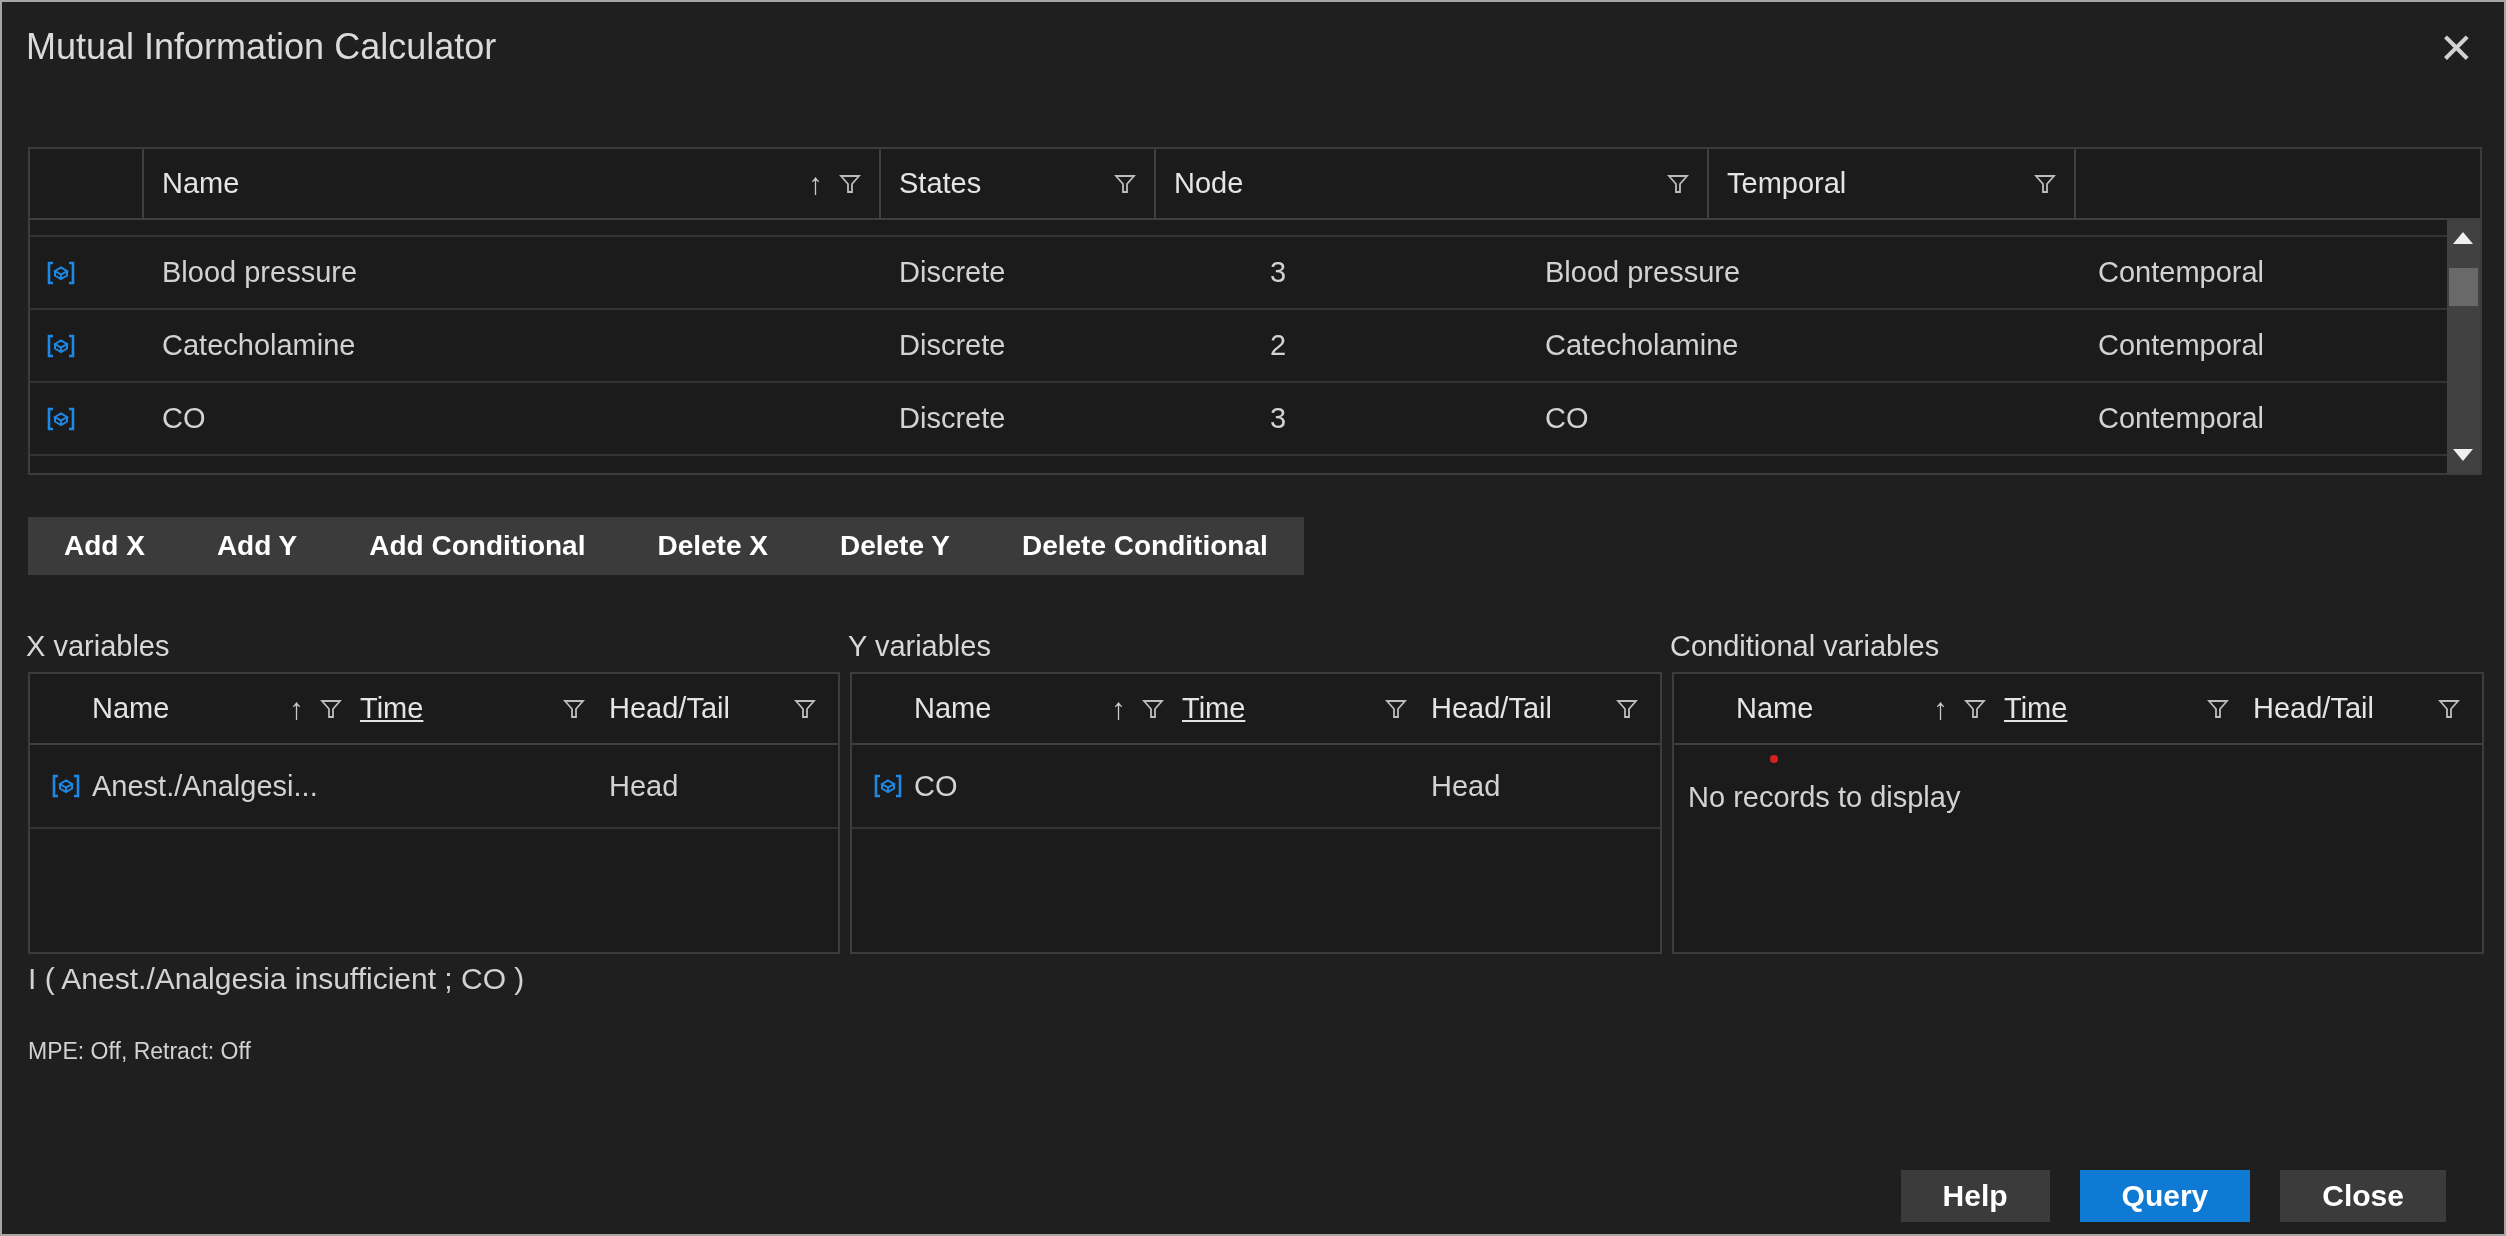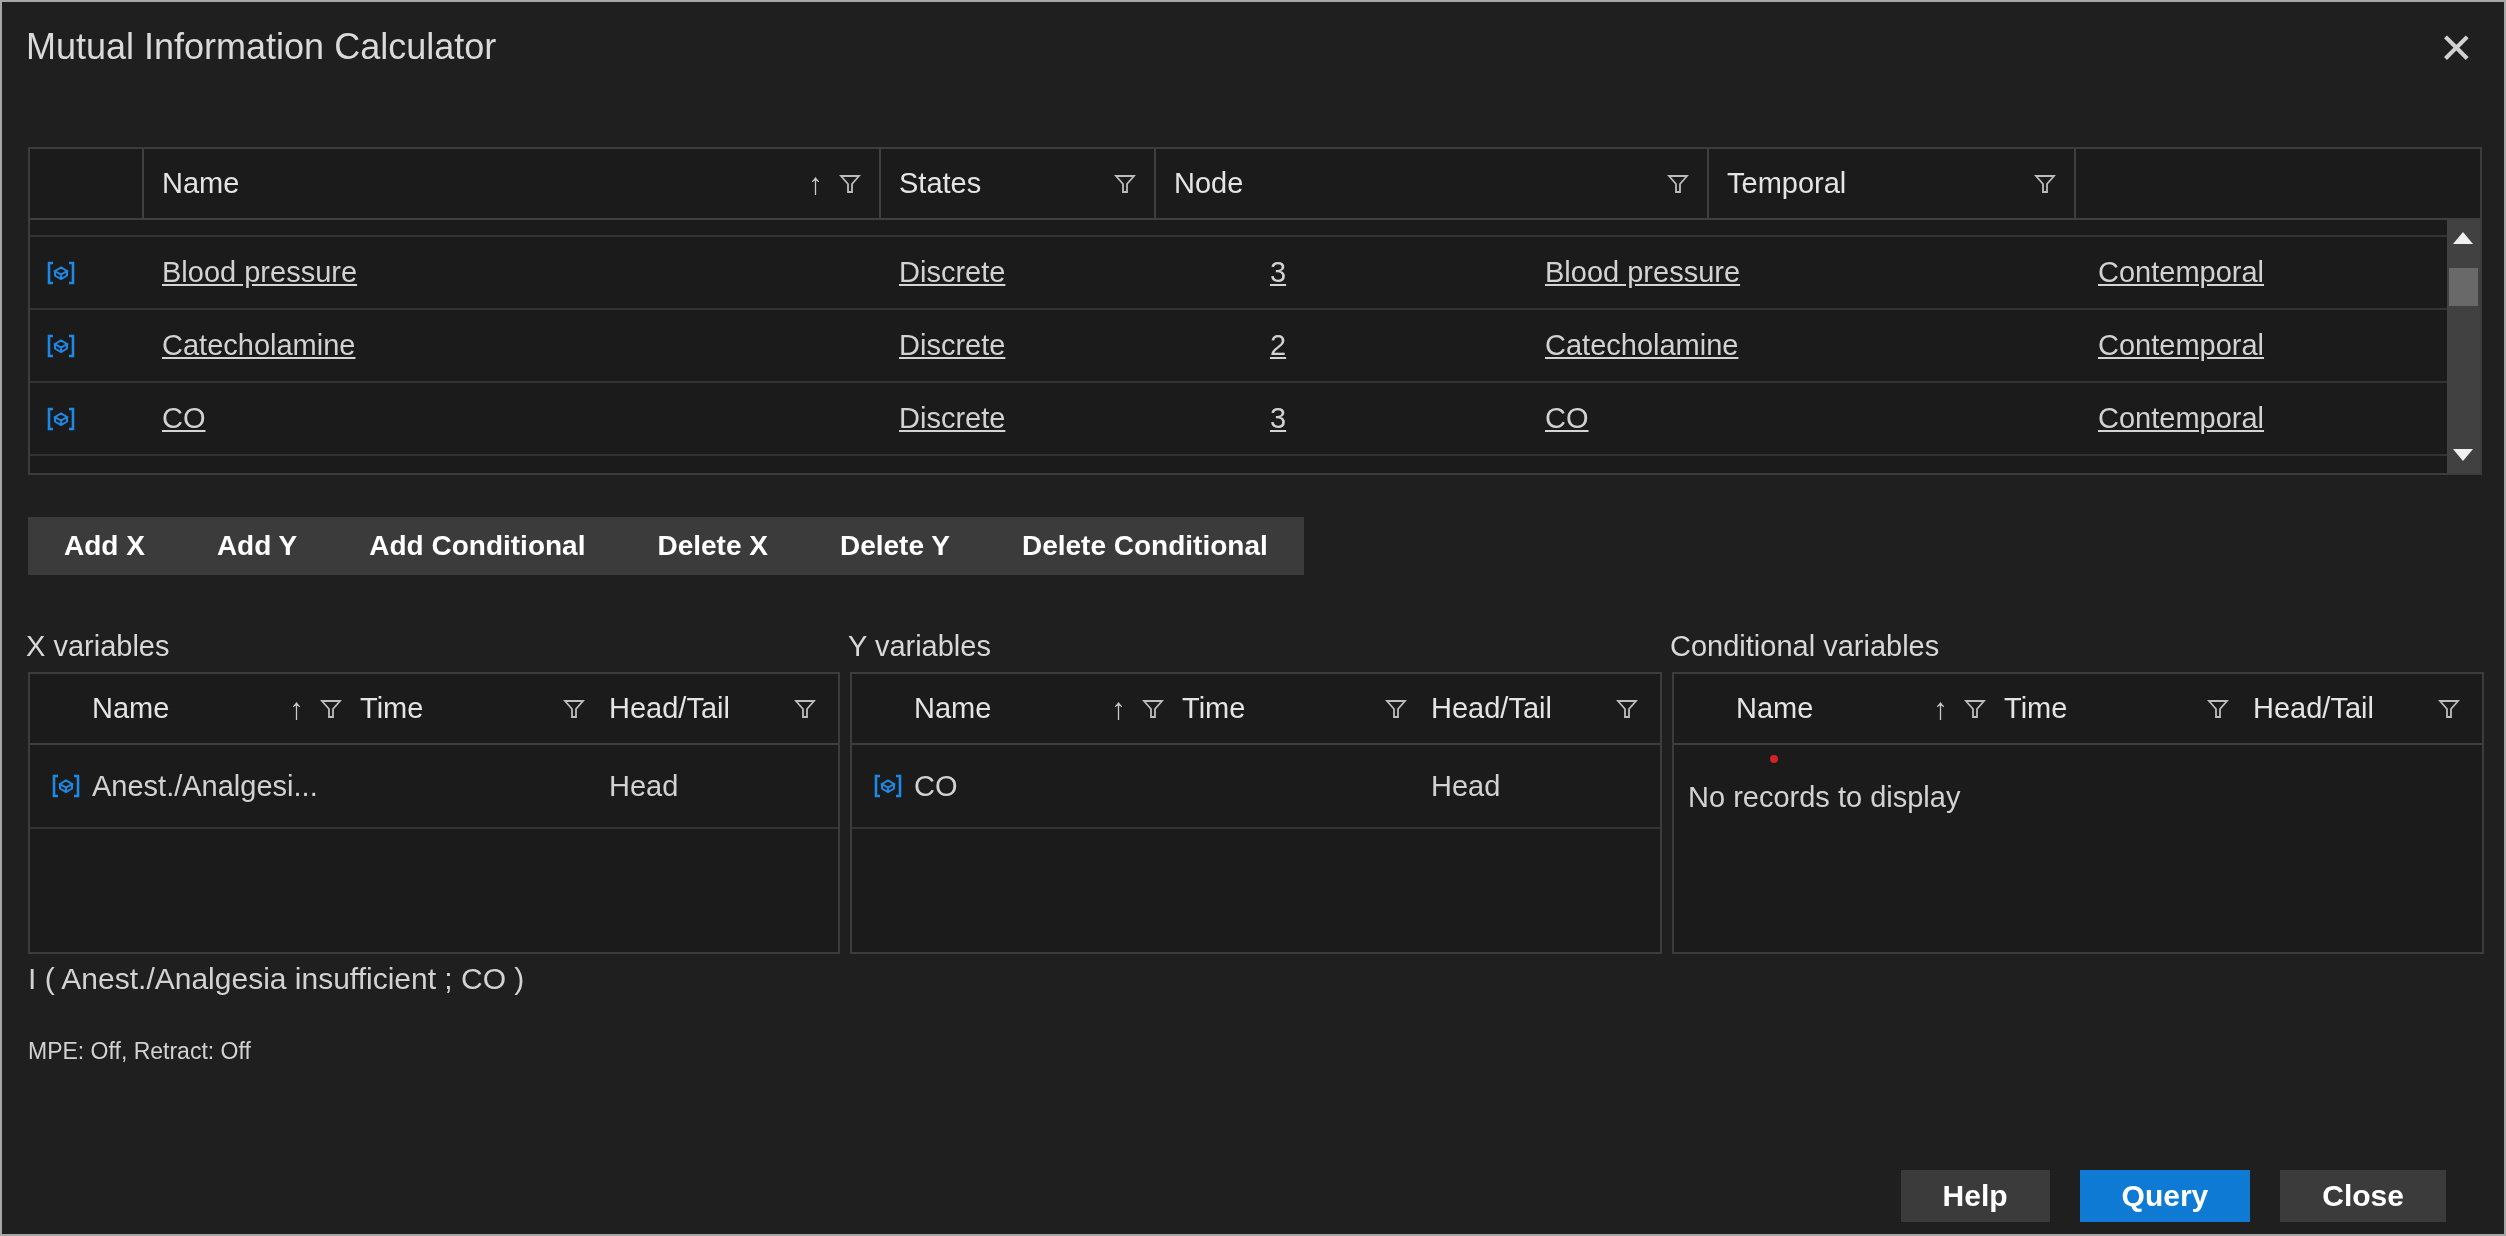--- a/index.html
+++ b/index.html
@@ -19,21 +19,21 @@
   .mt-header { display:flex; height:71px; border-bottom:2px solid #3f3f3f; background:#1b1b1b; }
   .hcell { display:flex; align-items:center; padding:0 18px; border-right:2px solid #3f3f3f;
            font-size:29px; color:#e4e4e4; }
   .hcell:last-child { border-right:none; }
   .w-icon{width:114px;} .w-name{width:737px;} .w-value{width:371px;}
   .w-states{width:275px;} .w-node{width:553px;} .w-temporal{width:367px;}
   .w-fill{flex:1; border-right:none;}
   .spacer{flex:1;}
   .sort-asc { font-size:30px; color:#c9c9c9; margin-right:16px; }
   .funnel { flex:0 0 auto; }
-  .mt-body { position:relative;text-decoration:underline; }
+  .mt-body { position:relative; }
   .sliver-top { height:17px; border-bottom:2px solid #333333; }
   .mt-row { display:flex; height:73px; border-bottom:2px solid #333333; align-items:center;
             font-size:29px; color:#d2d2d2; }
   .cell { padding:0 18px; white-space:nowrap; overflow:hidden; }
   .cell-icon { width:114px; padding-left:15px; display:flex; align-items:center; }
   .c-name{width:737px;} .c-value{width:371px;} .c-states{width:275px;}
   .c-node{width:553px;} .c-temporal{width:367px;}
   
   .mt-scroll { position:absolute; top:71px; right:0; bottom:0; width:33px; background:#414141; }
   .tri-up { position:absolute; top:12px; left:6px; width:0; height:0;
@@ -50,21 +50,21 @@
           font-family:inherit; }
   
   .panel-label { position:absolute; top:628px; font-size:29px; color:#d8d8d8; }
   .pl-x{left:24px;} .pl-y{left:846px;} .pl-c{left:1668px;}
   .panel { position:absolute; top:670px; width:812px; height:282px; background:#1b1b1b;
            border:2px solid #3c3c3c; }
   .p-x{left:26px;} .p-y{left:848px;} .p-c{left:1670px;}
   .p-header { display:flex; height:71px; border-bottom:2px solid #3f3f3f; align-items:center;
               font-size:29px; color:#e4e4e4; }
   .pcol-name { width:330px; display:flex; align-items:center; padding-left:62px; padding-right:18px; }
-  .pcol-time { width:249px; display:flex; align-items:center; padding-right:24px; }
+  .pcol-time { width:249px; display:flex; align-items:center; padding-right:24px;text-decoration:underline; }
   .pcol-ht   { flex:1; display:flex; align-items:center; padding-right:22px; }
   .p-row { display:flex; height:84px; border-bottom:2px solid #333333; align-items:center;
            font-size:29px; color:#d2d2d2; }
   .p-icon { width:62px; padding-left:20px; display:flex; align-items:center; }
   .p-name { width:268px; padding-right:10px; white-space:nowrap; overflow:hidden; }
   .p-time { width:249px; }
   .p-ht   { flex:1; }
   .p-empty { position:relative; padding:36px 12px 0 14px; font-size:29px; color:#d2d2d2; }
   .red-dot { position:absolute; left:96px; top:10px; width:8px; height:8px; border-radius:50%;
              background:#d32222; }

